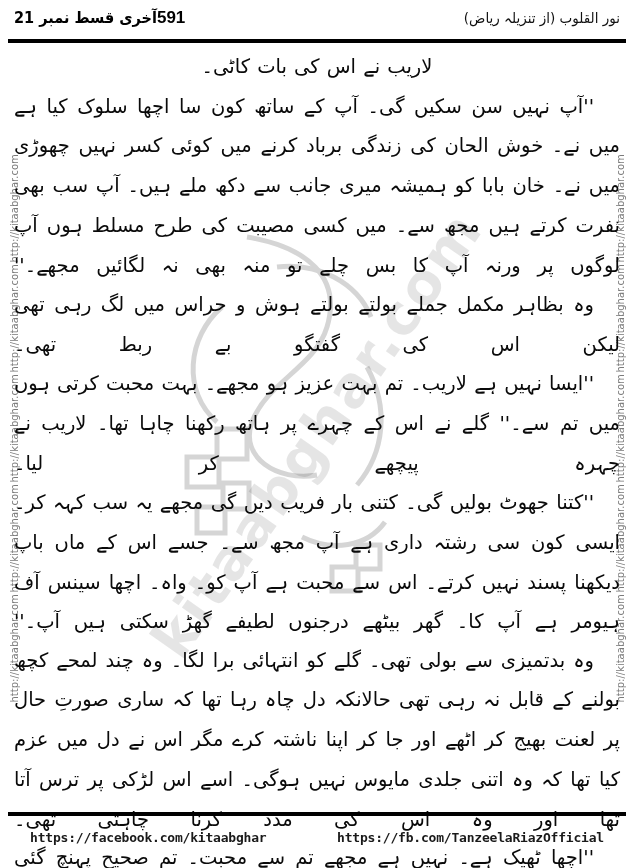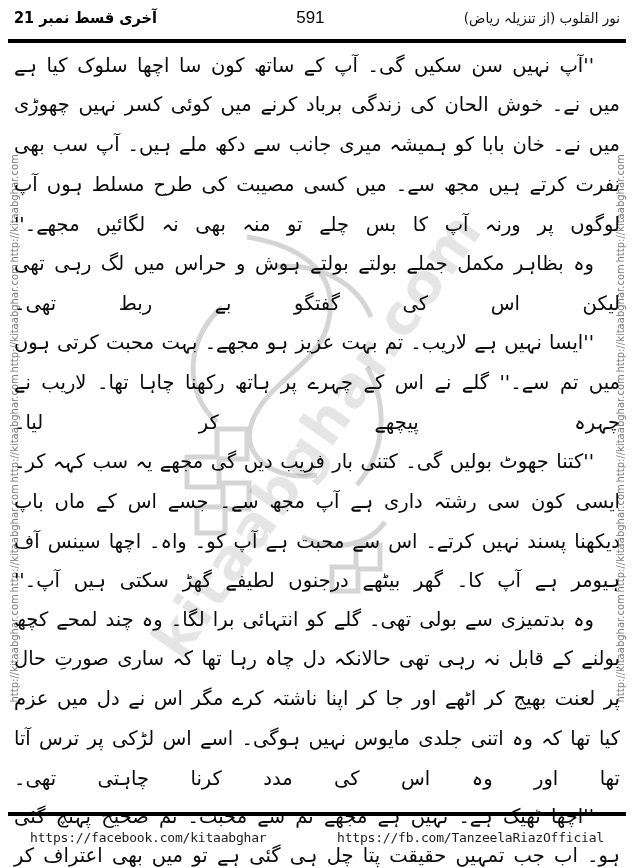--- a/index.html
+++ b/index.html
@@ -39,23 +39,23 @@
     flex: 0 0 auto;
     font-size: 13.5px;
     color: #111;
     white-space: nowrap;
     font-family: "DejaVu Sans", "Liberation Sans", sans-serif;
     letter-spacing: -0.4px;
     transform: scaleY(1.08);
   }
   .hdr-center {
     flex: 1 1 auto;
-    text-align: center;
+    text-align: left;
     font-size: 17px;
-    font-weight: normal;
+    font-weight: bold;
     color: #000;
     font-family: "Liberation Sans", "DejaVu Sans", sans-serif;
     direction: ltr;
   }
   .hdr-left {
     flex: 0 0 auto;
     font-size: 14.5px;
     font-weight: bold;
     color: #000;
     white-space: nowrap;
@@ -179,21 +179,21 @@
     align-items: flex-start;
     justify-content: space-between;
     box-sizing: border-box;
     padding: 4px 18px 0 18px;
     direction: ltr;
     z-index: 6;
   }
   .footer-url {
     font-family: "DejaVu Sans Mono", "Liberation Mono", monospace;
     font-size: 13px;
-    font-weight: normal;
+    font-weight: bold;
     color: #1a1a1a;
     white-space: nowrap;
     letter-spacing: -0.2px;
     direction: ltr;
   }
   #footer-kitaabghar { margin-left: 12px; }
   #footer-tanzeela { margin-right: 12px; }
 </style>
 </head>
 <body>
@@ -230,20 +230,21 @@
   <div class="wm-vert wm-left" style="top:545px">http://kitaabghar.com</div>
   <div class="wm-vert wm-left" style="top:655px">http://kitaabghar.com</div>
 
   <div class="wm-vert wm-right" style="top:215px">http://kitaabghar.com</div>
   <div class="wm-vert wm-right" style="top:325px">http://kitaabghar.com</div>
   <div class="wm-vert wm-right" style="top:435px">http://kitaabghar.com</div>
   <div class="wm-vert wm-right" style="top:545px">http://kitaabghar.com</div>
   <div class="wm-vert wm-right" style="top:655px">http://kitaabghar.com</div>
 
   <div id="content">
+    <p class="para first-line">لاریب نے اس کی بات کاٹی۔</p>
     <p class="para indent">''آپ نہیں سن سکیں گی۔ آپ کے ساتھ کون سا اچھا سلوک کیا ہے میں نے۔ خوش الحان کی زندگی برباد کرنے میں کوئی کسر نہیں چھوڑی میں نے۔ خان بابا کو ہمیشہ میری جانب سے دکھ ملے ہیں۔ آپ سب بھی نفرت کرتے ہیں مجھ سے۔ میں کسی مصیبت کی طرح مسلط ہوں آپ لوگوں پر ورنہ آپ کا بس چلے تو منہ بھی نہ لگائیں مجھے۔''</p>
     <p class="para indent">وہ بظاہر مکمل جملے بولتے بولتے ہوش و حراس میں لگ رہی تھی لیکن اس کی گفتگو بے ربط تھی۔</p>
     <p class="para indent">''ایسا نہیں ہے لاریب۔ تم بہت عزیز ہو مجھے۔ بہت محبت کرتی ہوں میں تم سے۔'' گلے نے اس کے چہرے پر ہاتھ رکھنا چاہا تھا۔ لاریب نے چہرہ پیچھے کر لیا۔</p>
     <p class="para indent">''کتنا جھوٹ بولیں گی۔ کتنی بار فریب دیں گی مجھے یہ سب کہہ کر۔ ایسی کون سی رشتہ داری ہے آپ مجھ سے۔ جسے اس کے ماں باپ دیکھنا پسند نہیں کرتے۔ اس سے محبت ہے آپ کو۔ واہ۔ اچھا سینس آف ہیومر ہے آپ کا۔ گھر بیٹھے درجنوں لطیفے گھڑ سکتی ہیں آپ۔''</p>
     <p class="para indent">وہ بدتمیزی سے بولی تھی۔ گلے کو انتہائی برا لگا۔ وہ چند لمحے کچھ بولنے کے قابل نہ رہی تھی حالانکہ دل چاہ رہا تھا کہ ساری صورتِ حال پر لعنت بھیج کر اٹھے اور جا کر اپنا ناشتہ کرے مگر اس نے دل میں عزم کیا تھا کہ وہ اتنی جلدی مایوس نہیں ہوگی۔ اسے اس لڑکی پر ترس آتا تھا اور وہ اس کی مدد کرنا چاہتی تھی۔</p>
     <p class="para indent">''اچھا ٹھیک ہے۔ نہیں ہے مجھے تم سے محبت۔ تم صحیح پہنچ گئی ہو۔ اب جب تمہیں حقیقت پتا چل ہی گئی ہے تو میں بھی اعتراف کر لیتی ہوں۔ ہاں تمہاری ذات سے میرے مفادات وابستہ ہیں۔ تمہارے پاس جو ہیرے جواہرات ہیں نا، ان پر نظر ہے میری۔ اور تمہاری دولت ہتھیانا چاہتی ہوں میں۔ خوش۔''</p>
 
   </div>
 
   <div class="rule" id="rule-bottom"></div>

